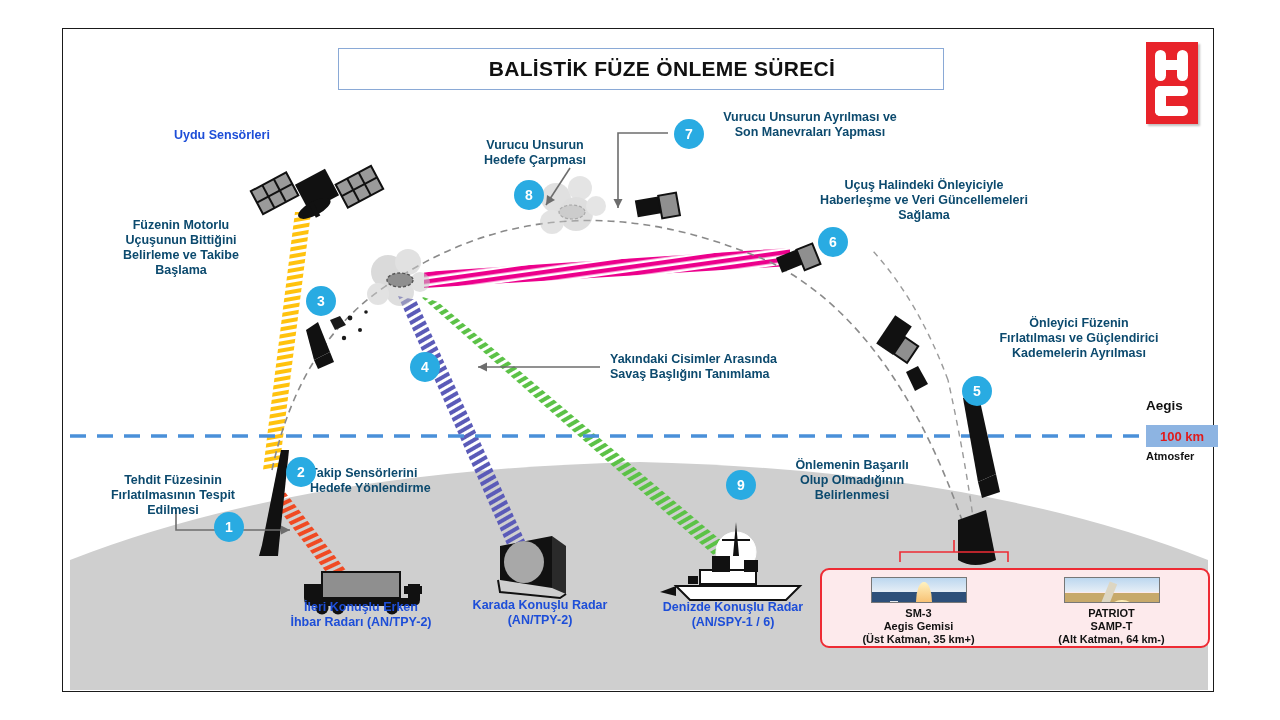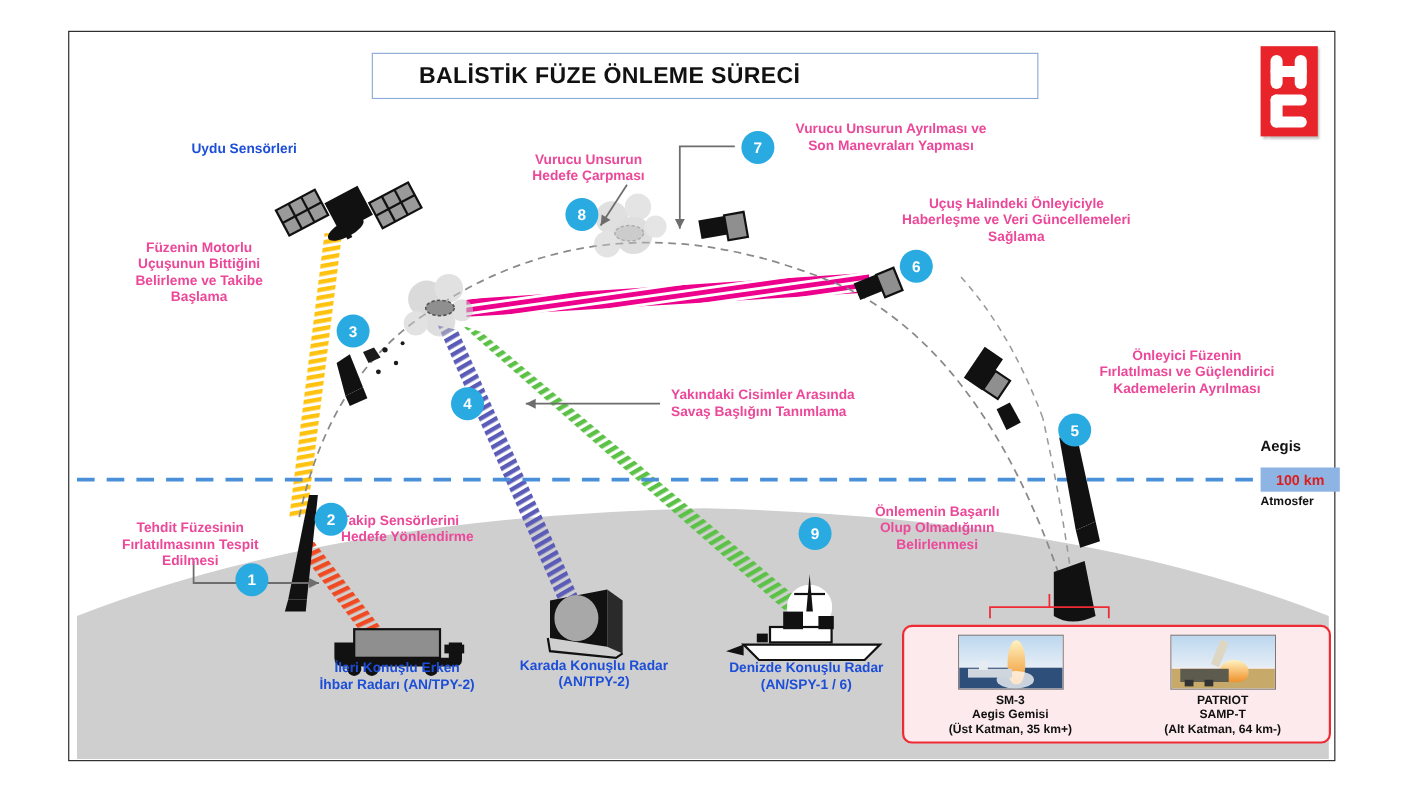--- a/index.html
+++ b/index.html
@@ -13,21 +13,21 @@
   
   .frame{
     position:absolute;left:62px;top:28px;width:1152px;height:664px;
     border:1.5px solid #1a1a1a;background:#fff;box-sizing:border-box;
   }
 
   
   .title-box{
     position:absolute;left:338px;top:48px;width:606px;height:42px;
     border:1px solid #8aa9d6;background:#ffffff;
-    display:flex;align-items:center;justify-content:flex-start;
+    display:flex;align-items:center;justify-content:center;
     box-sizing:border-box;
     padding-left:42px;
   }
   .title-box .t{
     font-size:21px;font-weight:bold;color:#111;letter-spacing:.3px;
   }
 
   
   .logo{
     position:absolute;left:1146px;top:42px;width:52px;height:82px;
@@ -39,21 +39,21 @@
   .logo .h-m{left:9px;top:18px;width:33px;height:10px;}
   .logo .c-v{left:9px;top:44px;width:11px;height:30px;}
   .logo .c-t{left:9px;top:44px;width:33px;height:10px;}
   .logo .c-b{left:9px;top:64px;width:33px;height:10px;}
 
   
   svg.layer{position:absolute;left:0;top:0;width:1280px;height:720px;}
 
   
   .lbl{
-    position:absolute;font-size:12.5px;font-weight:bold;color:#ec4899;
+    position:absolute;font-size:12.5px;font-weight:bold;color:#0c4a6e;
     line-height:15px;white-space:pre-line;
   }
   .lbl.blue{color:#1d4ed8;}
   .lbl.c{text-align:center;}
 
   
   .badge{
     position:absolute;width:30px;height:30px;border-radius:50%;
     background:#29abe2;color:#fff;font-size:14px;font-weight:bold;
     display:flex;align-items:center;justify-content:center;
@@ -63,21 +63,21 @@
   .alt-chip{
     position:absolute;left:1146px;top:425px;width:72px;height:22px;
     background:#8db4e2;display:flex;align-items:center;justify-content:center;
     color:#e01b1b;font-size:13px;font-weight:bold;
   }
   .alt-top{position:absolute;left:1146px;top:398px;font-size:13.5px;font-weight:bold;color:#111;}
   .alt-bot{position:absolute;left:1146px;top:450px;font-size:11px;font-weight:bold;color:#111;}
 
   
   .panel{
-    position:absolute;left:820px;top:568px;width:390px;height:108px;
+    position:absolute;left:820px;top:568px;width:390px;height:80px;
     border:2px solid #ee2b34;border-radius:9px;background:#fdeaec;
     box-sizing:border-box;display:flex;
   }
   .p-item{flex:1;display:flex;flex-direction:column;align-items:center;padding-top:7px;}
   .p-thumb{
     width:96px;height:50px;border:1px solid #777;box-sizing:border-box;
     position:relative;overflow:hidden;
   }
   .p-cap{
     margin-top:4px;font-size:11px;font-weight:bold;color:#111;

